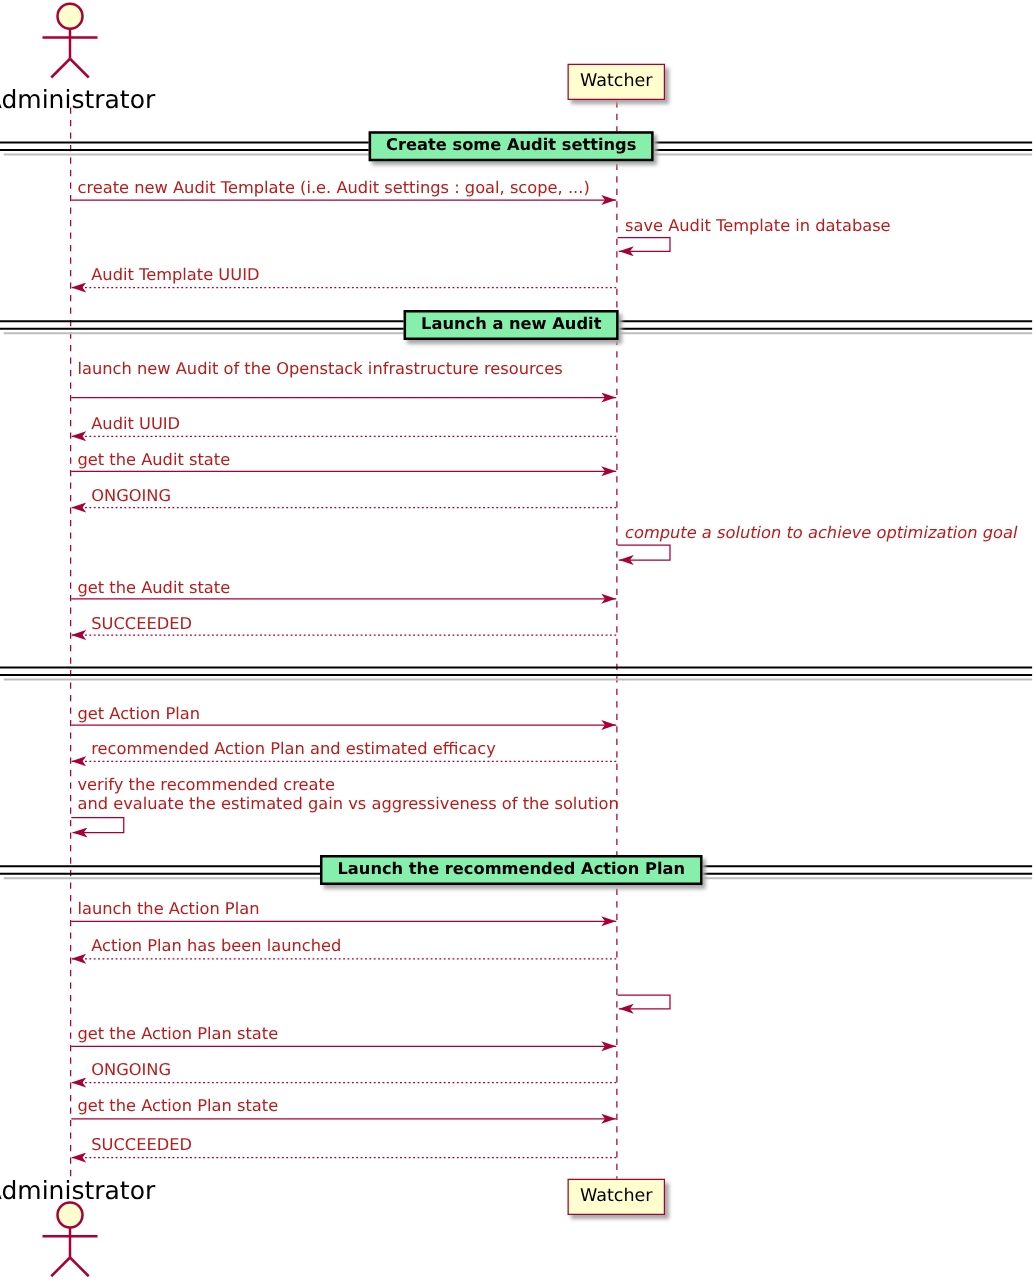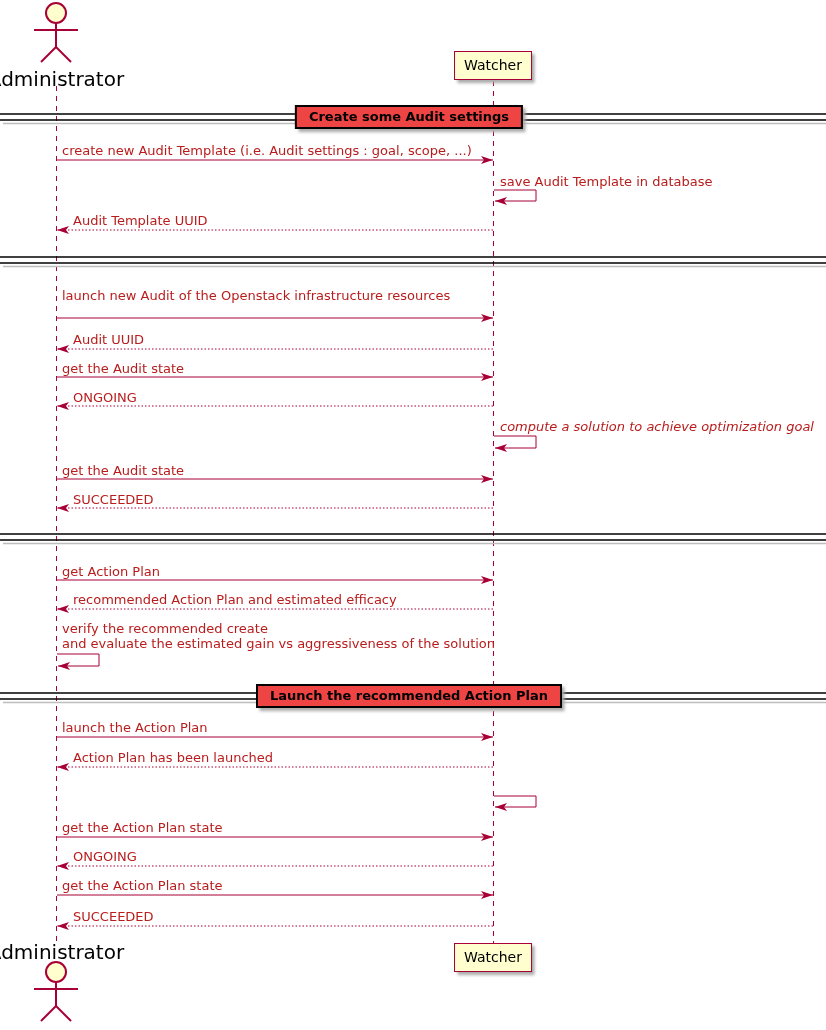--- a/index.html
+++ b/index.html
@@ -16,21 +16,21 @@
     position:absolute;
     font-size:13px;
     line-height:15px;
     white-space:nowrap;
     color:#b91c1c;
   }
   .divider-box{
     position:absolute;
     left:409px;
     transform:translateX(-50%);
-    background:#ef4444;
+    background:#86efac;
     border:2px solid #000;
     padding:2px 12px 3px 12px;
     font-size:13px;
     font-weight:bold;
     white-space:nowrap;
     box-shadow:3px 3px 3px #a9a9a9;
     z-index:3;
   }
   .pbox{
     position:absolute;
@@ -133,20 +133,21 @@
     </g>
   </svg>
 
   <div class="alabel" style="top:67px;">Administrator</div>
   <div class="alabel" style="top:940px;">Administrator</div>
 
   <div class="pbox" style="top:51px;">Watcher</div>
   <div class="pbox" style="top:943px;">Watcher</div>
 
   <div class="divider-box" style="top:105px;">Create some Audit settings</div>
+  <div class="divider-box" style="top:248px;">Launch a new Audit</div>
   <div class="divider-box" style="top:684px;">Launch the recommended Action Plan</div>
 
   <div class="msg" style="left:62px;top:143px;">create new Audit Template (i.e. Audit settings : goal, scope, ...)</div>
 
   <div class="msg" style="left:500px;top:174px;">save Audit Template in database</div>
 
   <div class="msg" style="left:73px;top:213px;">Audit Template UUID</div>
 
   <div class="msg" style="left:62px;top:288px;">
     <div>launch new Audit of the Openstack infrastructure resources</div>

